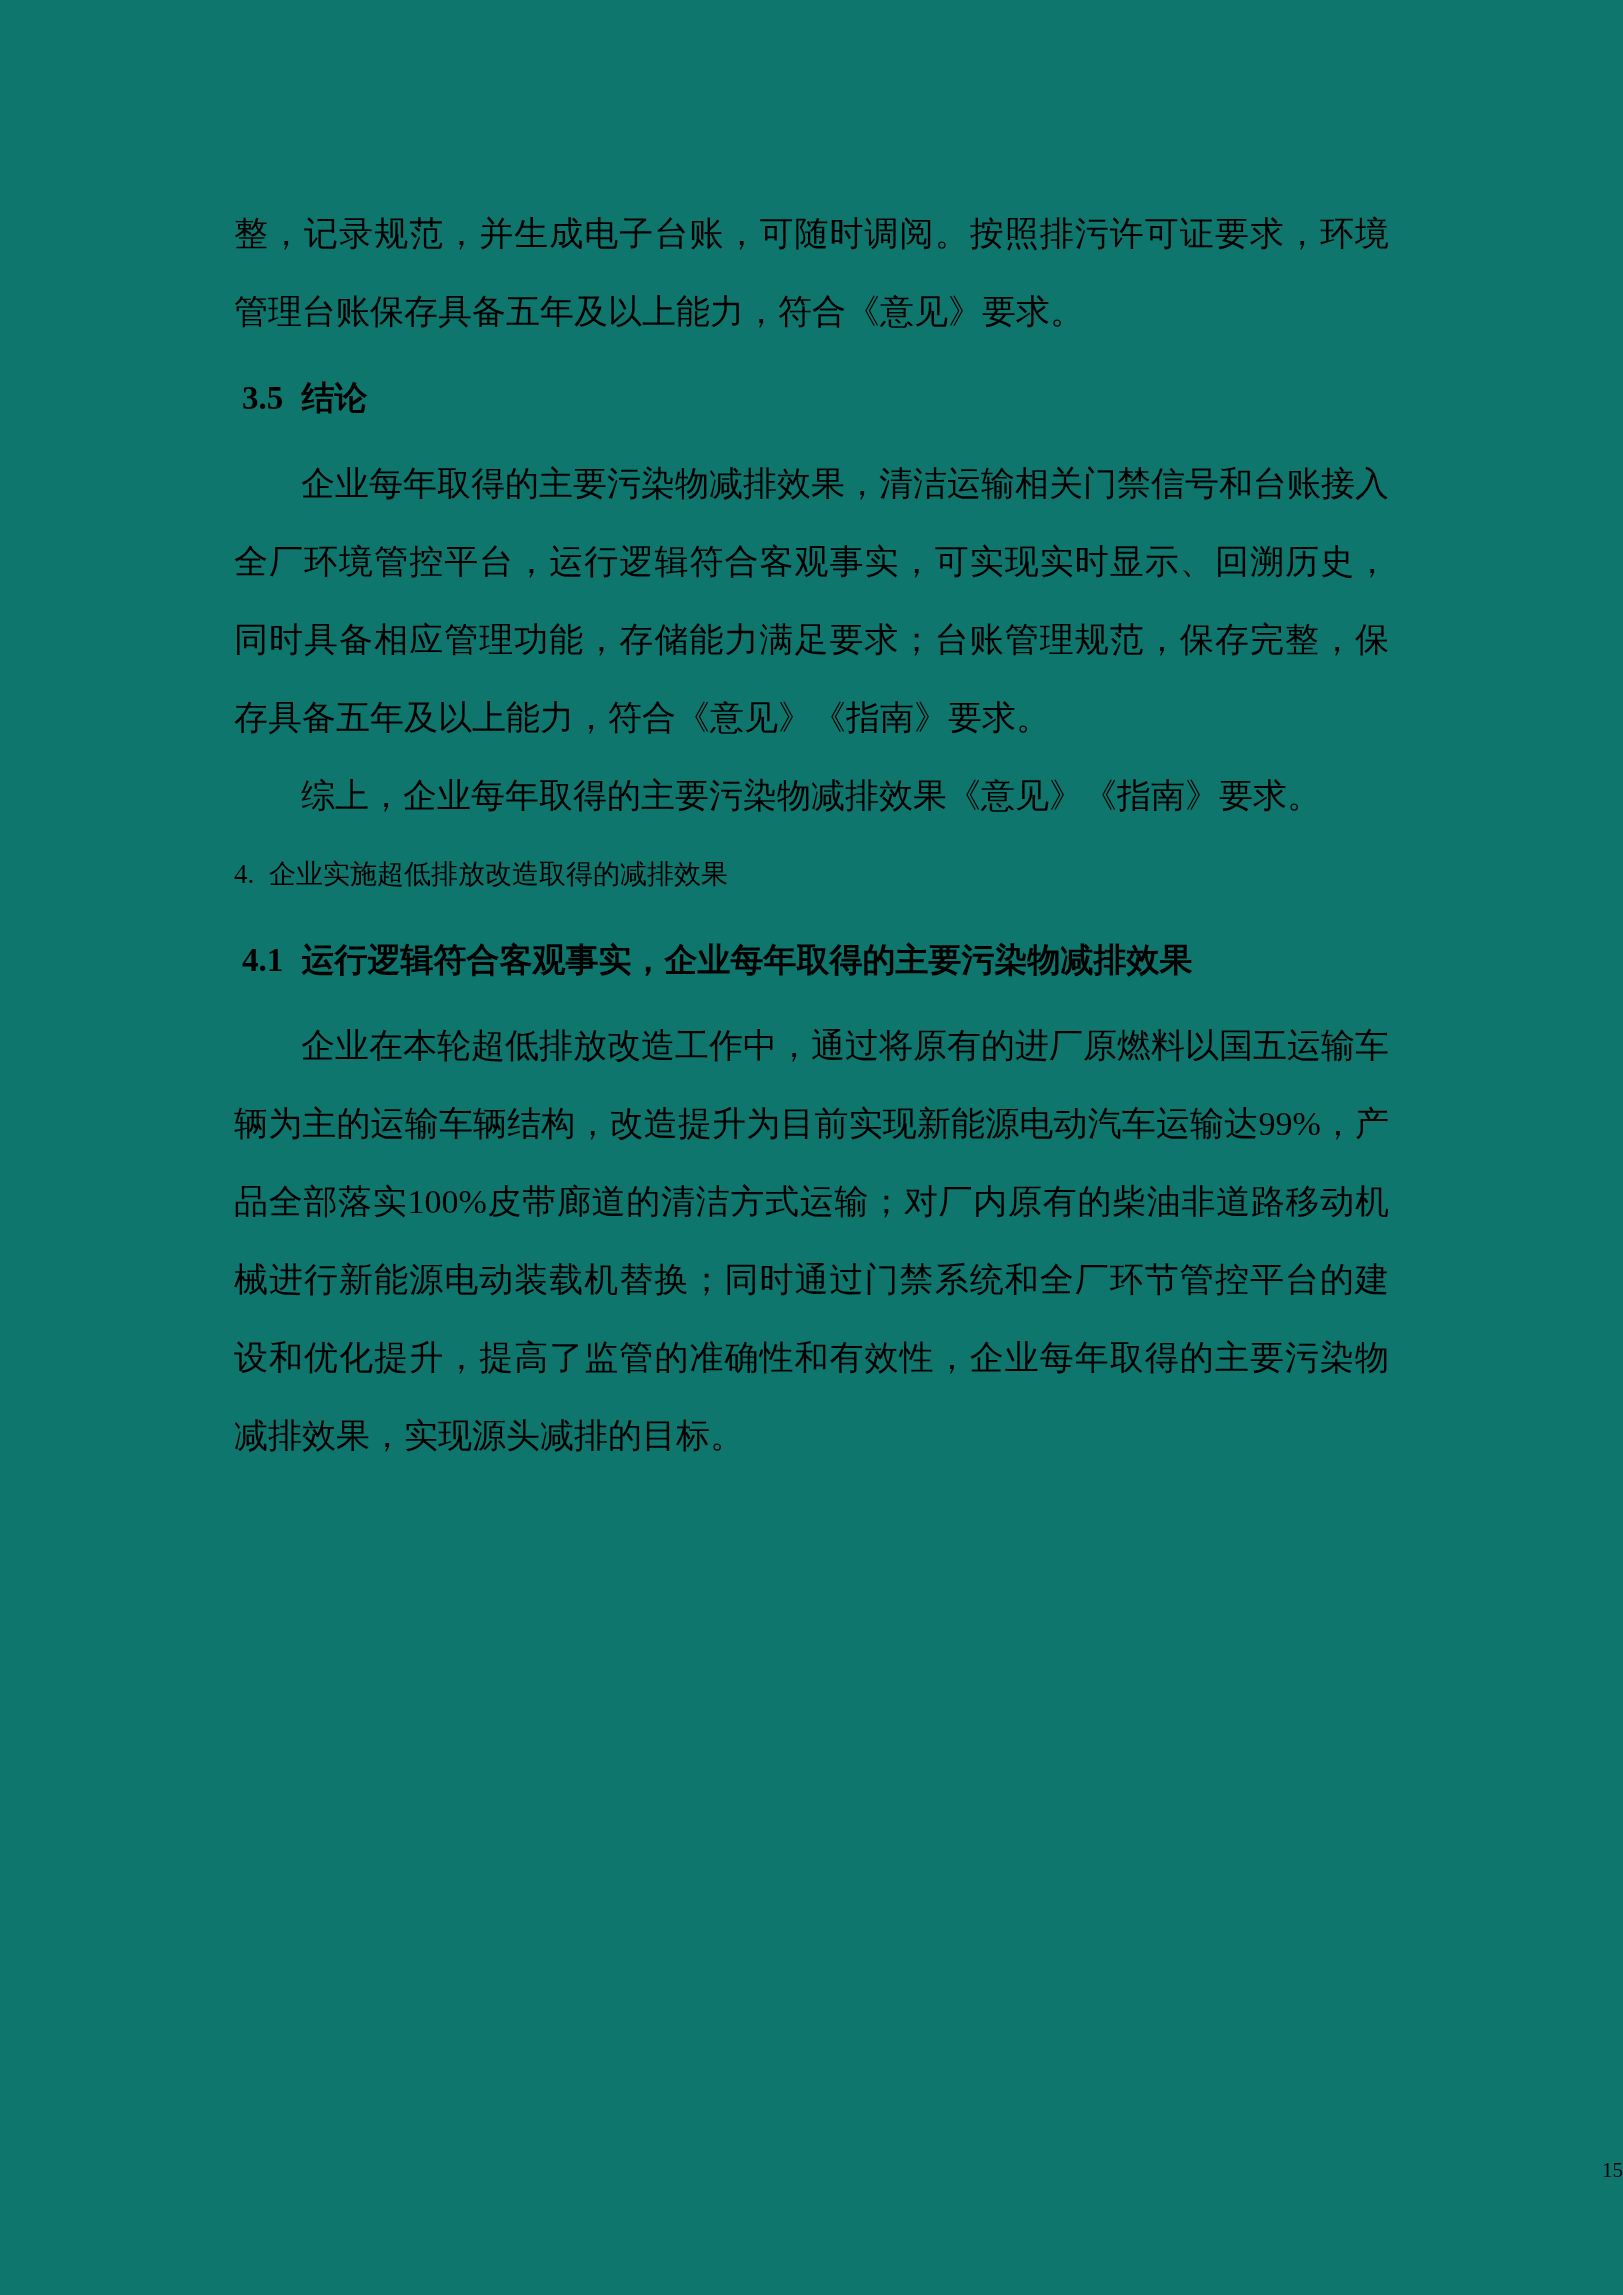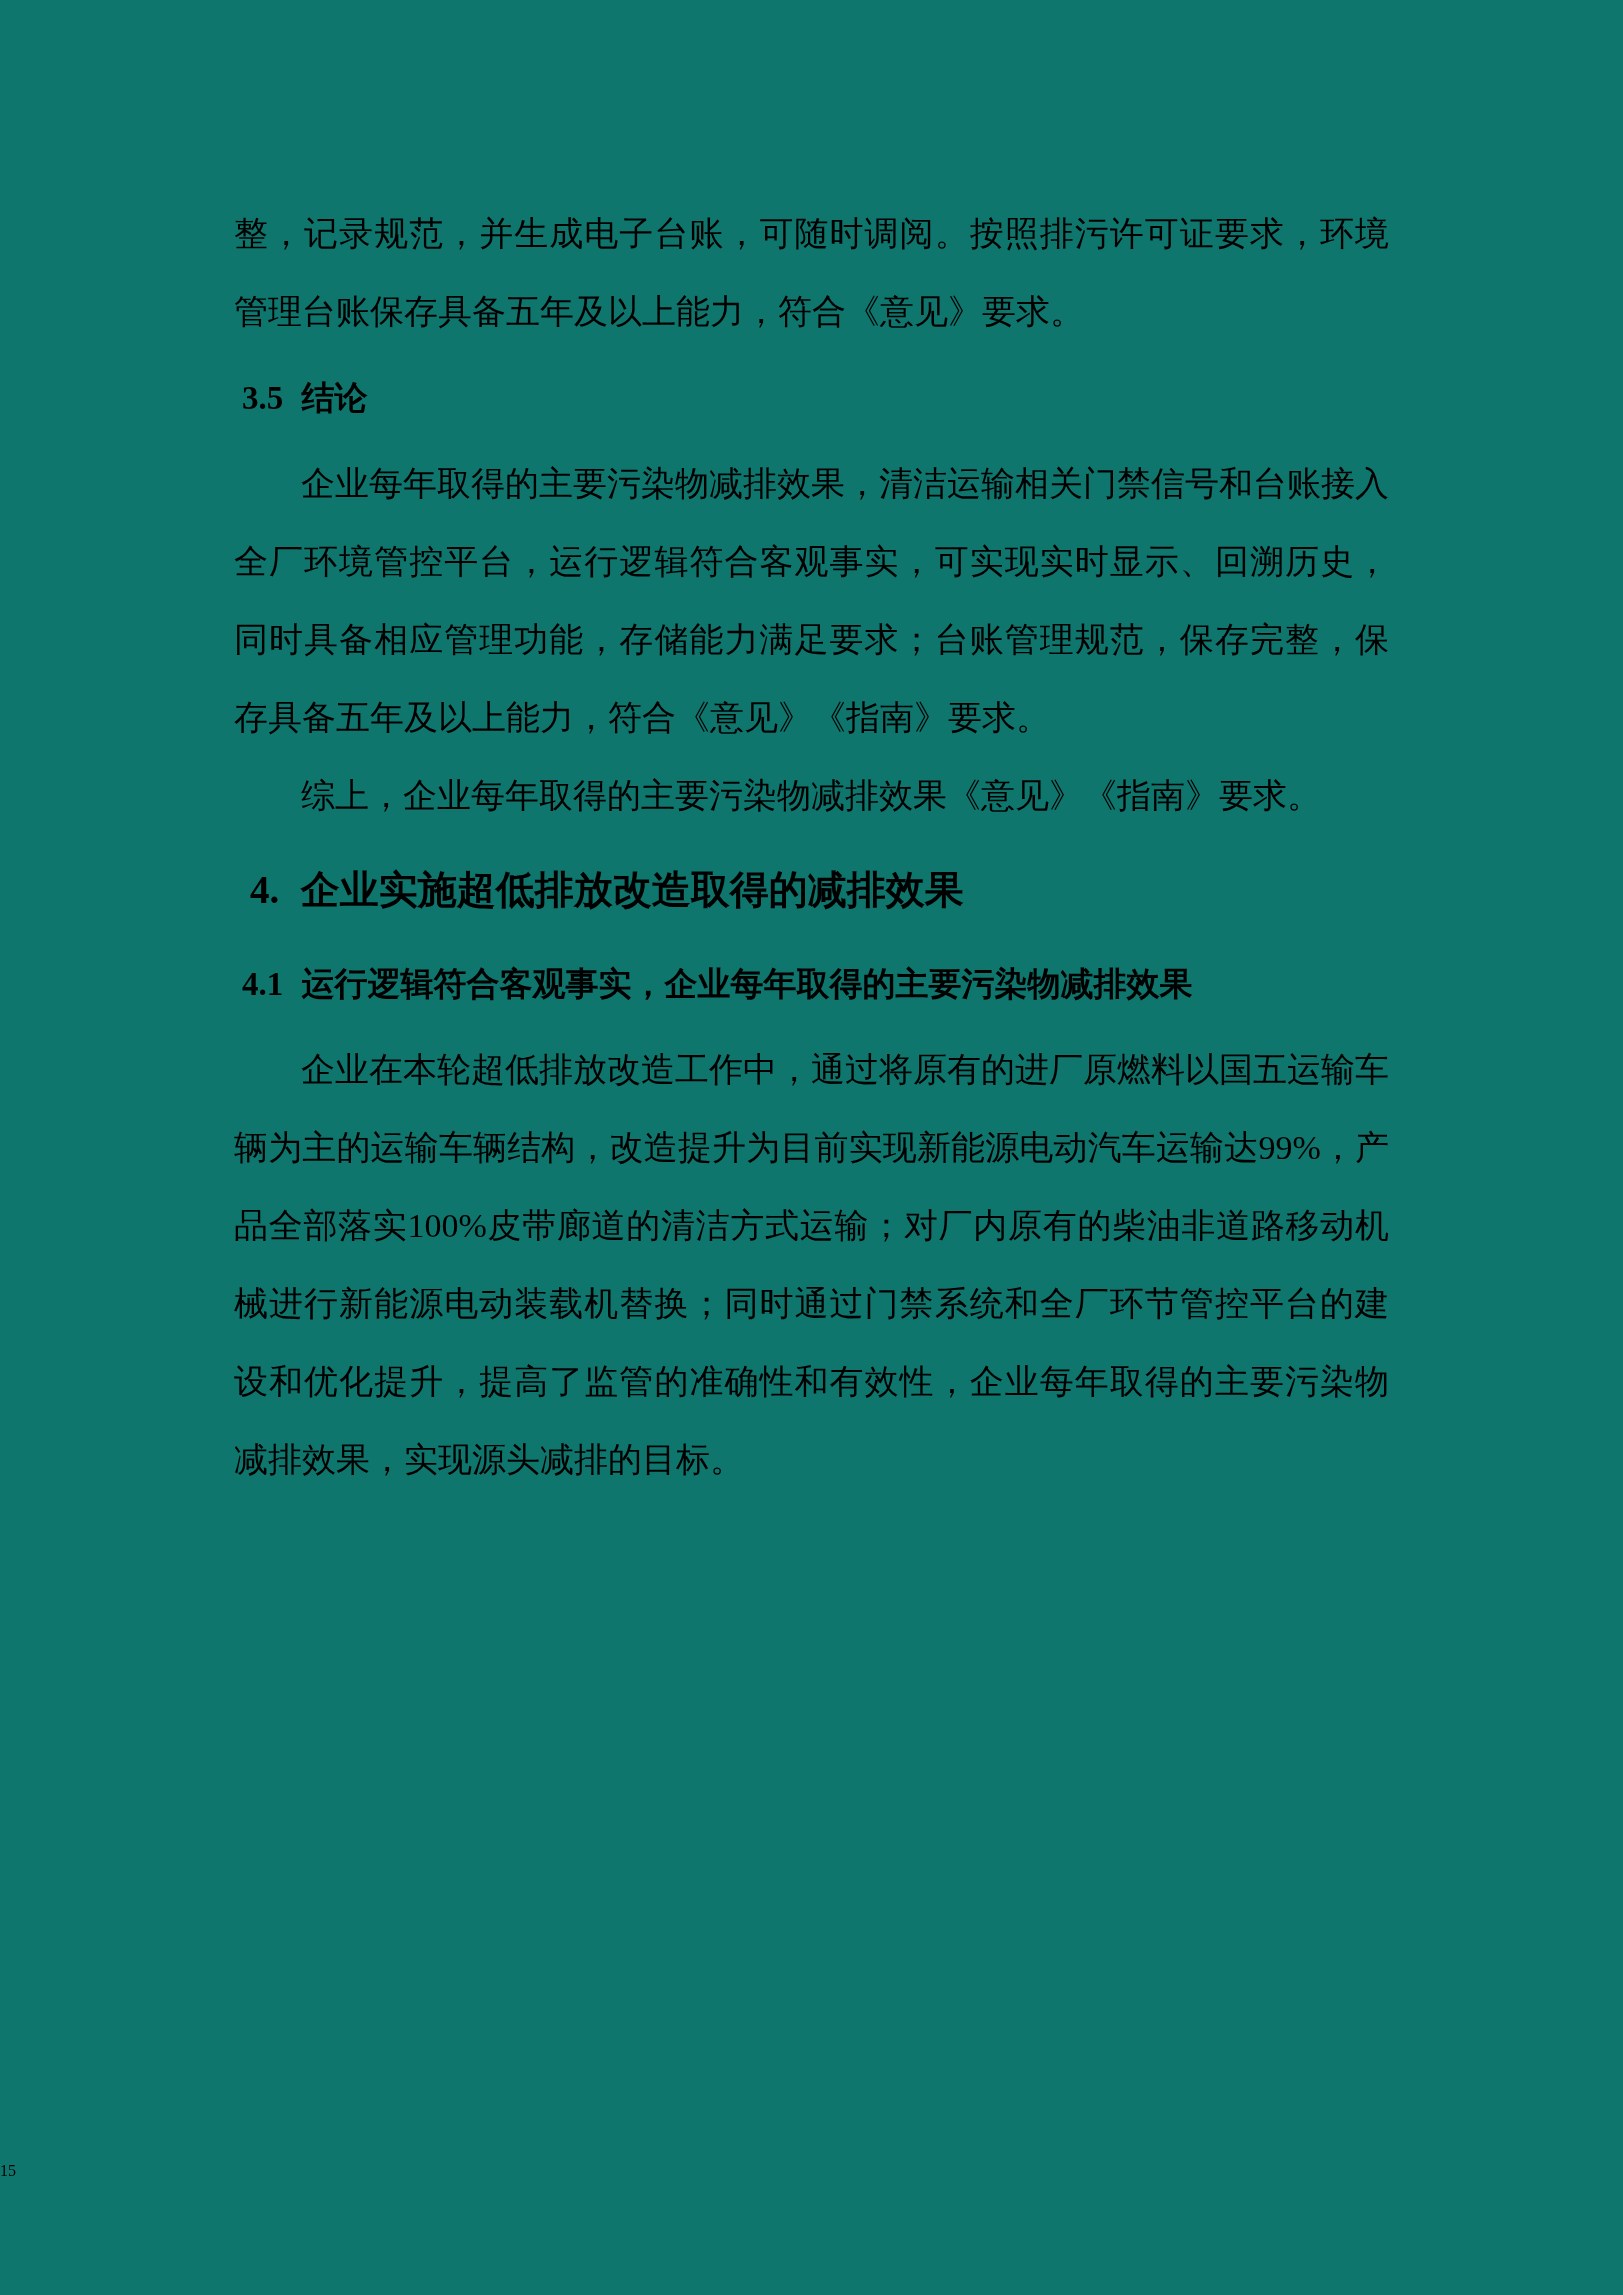--- a/index.html
+++ b/index.html
@@ -33,36 +33,36 @@
     text-indent: 67px;
   }
   .h-sub {
     margin: 8px;
     font-size: 33px;
     line-height: 78px;
     font-weight: 700;
     text-align: left;
   }
   .h-main {
-    margin: 16px;
-    font-size: 39px;
+    margin: 0;
+    font-size: 27px;
     line-height: 78px;
-    font-weight: 700;
+    font-weight: 400;
     text-align: left;
   }
   .h-title {
     margin-left: 0.55em;
   }
   .footer {
     position: absolute;
     top: 2156px;
     left: 0;
     width: 100%;
-    text-align: left;
-    font-size: 16px;
+    text-align: right;
+    font-size: 21px;
     line-height: 29px;
     color: #000000;
   }
 </style>
 </head>
 <body>
 
 <div class="page">
   <div class="content">
 

